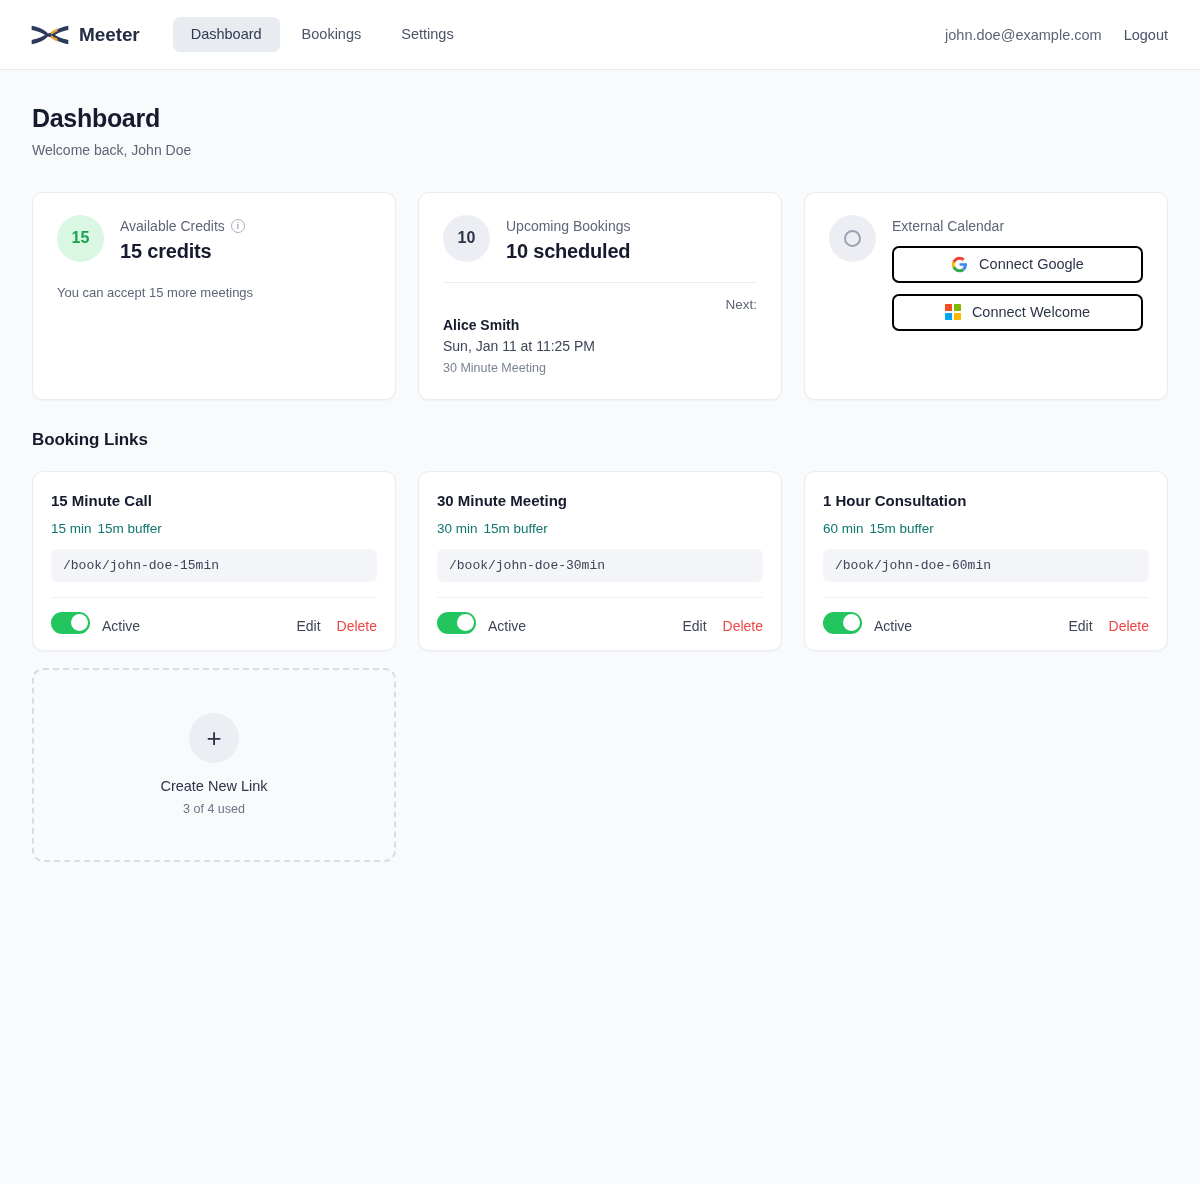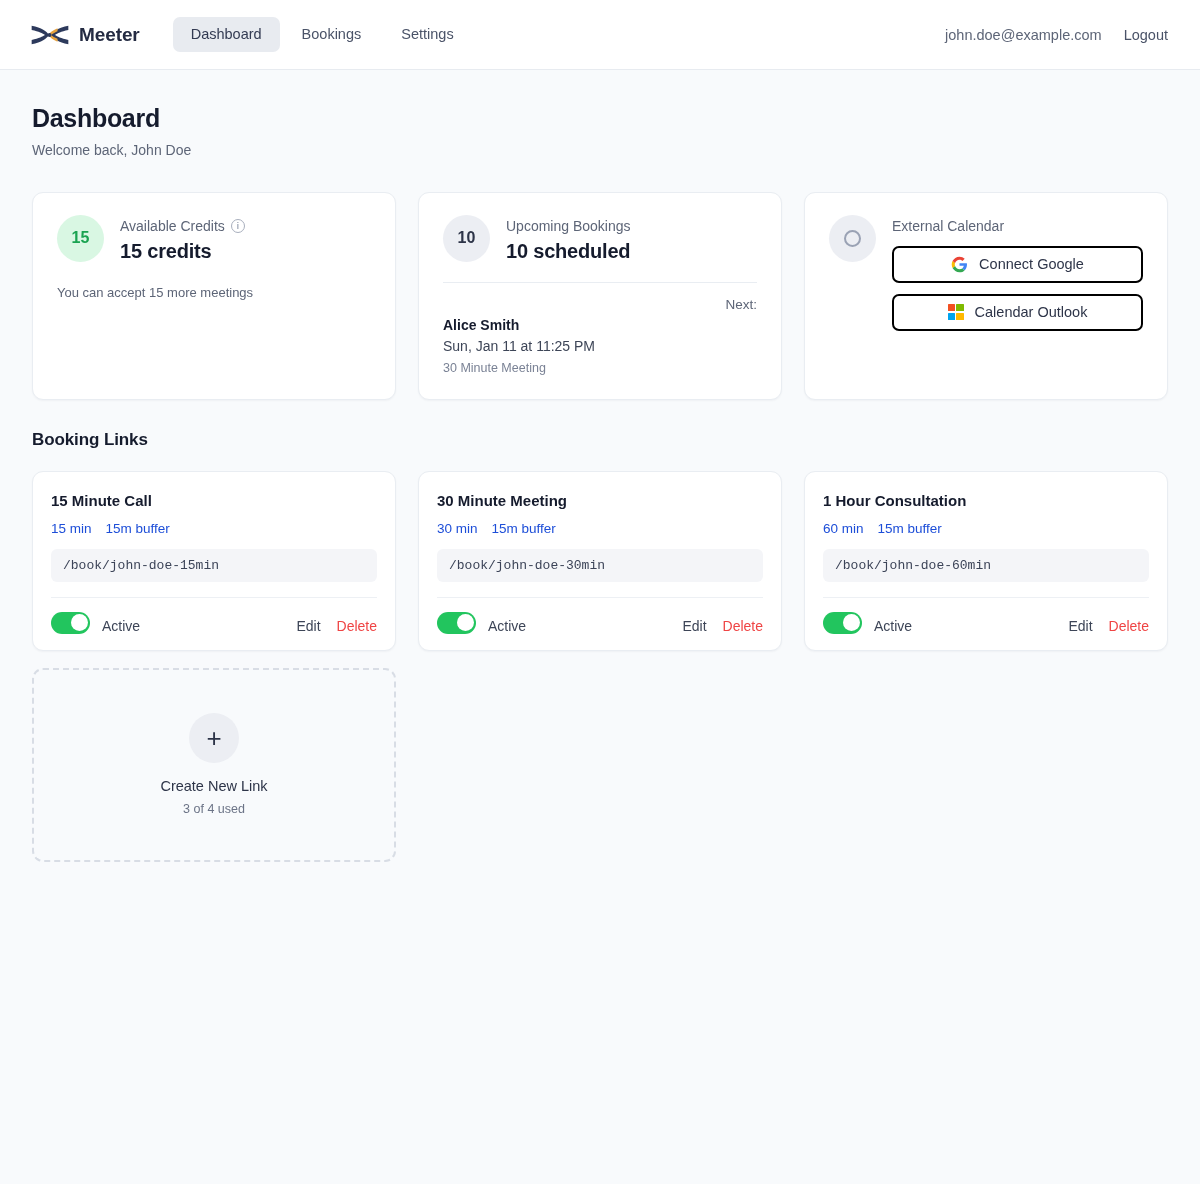--- a/index.html
+++ b/index.html
@@ -160,22 +160,22 @@
   }
   .links-grid {
     display: grid;
     grid-template-columns: repeat(3, 1fr);
     gap: 22px;
     margin-top: 21px;
   }
   .link-card { padding: 20px 18px 0 18px; }
   .link-title { font-size: 15px; font-weight: 700; color: #151b2d; }
   .link-meta {
-    font-size: 13.5px; color: #1d4ed8;
-    margin-top: 12px; display: flex; gap: 14px;
+    font-size: 13.5px; color: #0f766e;
+    margin-top: 12px; display: flex; gap: 6px;
   }
   .link-url {
     margin-top: 13px;
     background: #f4f5f8;
     border-radius: 6px;
     padding: 9px 12px;
     font-family: "Liberation Mono", monospace;
     font-size: 13px;
     color: #3b4357;
     white-space: nowrap; overflow: hidden; text-overflow: ellipsis;
@@ -308,21 +308,21 @@
               <span>Connect Google</span>
             </button>
 
             <button class="connect-btn">
               <span class="ms-icon">
                 <i style="background:#f25022"></i>
                 <i style="background:#7fba00"></i>
                 <i style="background:#00a4ef"></i>
                 <i style="background:#ffb900"></i>
               </span>
-              <span>Calendar Outlook</span>
+              <span>Connect Welcome</span>
             </button>
 
           </div>
         </div>
       </div>
     </div>
 
   </div>
 
   <div class="section-title">Booking Links</div>

